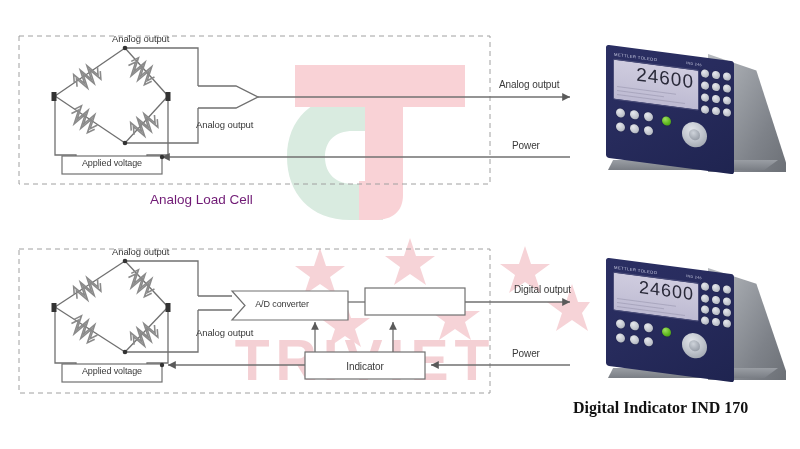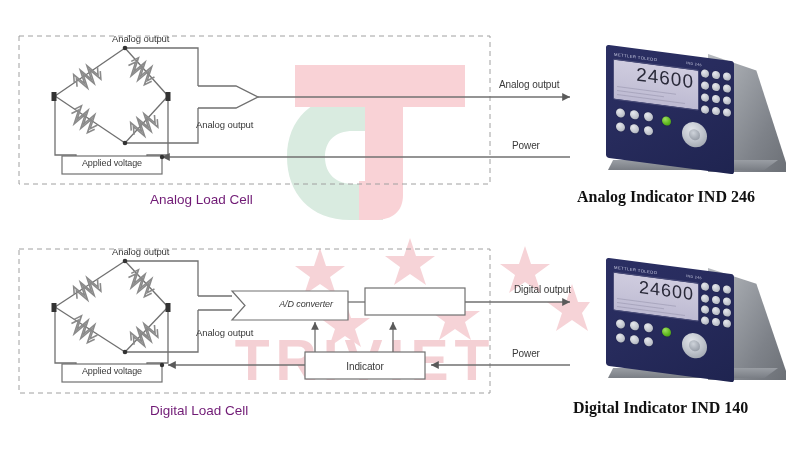--- a/index.html
+++ b/index.html
@@ -263,25 +263,24 @@
   <div class="lbl" style="left:112px;top:33px;">Analog output</div>
   <div class="lbl" style="left:196px;top:119px;">Analog output</div>
   <div class="lbl box" style="left:62px;top:158px;width:100px;">Applied voltage</div>
   <div class="lbl" style="left:499px;top:79px;font-size:10px;">Analog output</div>
   <div class="lbl" style="left:512px;top:140px;font-size:10px;">Power</div>
   <div class="caption" style="left:150px;top:192px;">Analog Load Cell</div>
 
   <div class="lbl" style="left:112px;top:246px;">Analog output</div>
   <div class="lbl" style="left:196px;top:327px;">Analog output</div>
   <div class="lbl box" style="left:62px;top:366px;width:100px;">Applied voltage</div>
-  <div class="lbl box" style="left:256px;top:299px;width:100px;font-style:italic;">A/D converter</div>
+  <div class="lbl box" style="left:232px;top:299px;width:100px;">A/D converter</div>
   <div class="lbl box" style="left:305px;top:361px;width:120px;font-size:10px;">Indicator</div>
   <div class="lbl" style="left:499px;top:284px;font-size:10px;padding-left:15px;">Digital output</div>
   <div class="lbl" style="left:512px;top:348px;font-size:10px;">Power</div>
-  <div class="caption" style="left:150px;top:403px;">Digital Load Cell</div>
 
   <div class="device" style="left:588px;top:48px;width:200px;height:140px;">
 
     <div class="dev-body" style="left:120px;top:6px;width:78px;height:118px;clip-path:polygon(0% 0%,62% 14%,100% 92%,100% 100%,0% 100%);"></div>
     <div class="dev-base" style="left:20px;top:112px;width:170px;height:10px;clip-path:polygon(3% 0%,100% 0%,92% 100%,0% 100%);"></div>
 
     <div class="dev-front" style="left:18px;top:5px;width:128px;height:113px;transform:skewY(7.5deg);">
       <div class="brand" style="left:8px;top:6px;font-size:4.2px;">METTLER TOLEDO</div>
       <div class="brand" style="right:32px;top:6px;font-size:3.6px;">IND 246</div>
 
@@ -312,21 +311,20 @@
         <div class="key" style="left:14px;top:0px;width:9px;height:9px;"></div>
         <div class="key" style="left:28px;top:0px;width:9px;height:9px;"></div>
         <div class="key" style="left:0px;top:14px;width:9px;height:9px;"></div>
         <div class="key" style="left:14px;top:14px;width:9px;height:9px;"></div>
         <div class="key" style="left:28px;top:14px;width:9px;height:9px;"></div>
       </div>
       <div class="key key-green" style="left:56px;top:64px;width:9px;height:9px;"></div>
       <div class="navpad" style="left:76px;top:66px;width:25px;height:25px;"></div>
     </div>
   </div>
-  <div class="caption-serif" style="left:577px;top:188px;">Analog Indicator IND 246</div>
 
   <div class="device" style="left:588px;top:262px;width:200px;height:132px;">
     <div class="dev-body" style="left:120px;top:6px;width:78px;height:112px;clip-path:polygon(0% 0%,62% 14%,100% 92%,100% 100%,0% 100%);"></div>
     <div class="dev-base" style="left:20px;top:106px;width:170px;height:10px;clip-path:polygon(3% 0%,100% 0%,92% 100%,0% 100%);"></div>
     <div class="dev-front" style="left:18px;top:4px;width:128px;height:108px;transform:skewY(7.5deg);">
       <div class="brand" style="left:8px;top:6px;font-size:4.2px;">METTLER TOLEDO</div>
       <div class="brand" style="right:32px;top:6px;font-size:3.6px;">IND 246</div>
       <div class="lcd" style="left:7px;top:13px;width:84px;height:37px;">
         <div class="lcd-val" style="font-size:18px;top:1px;right:4px;">24600</div>
         <div class="lcd-line" style="top:25px;width:70%;"></div>
@@ -352,15 +350,15 @@
         <div class="key" style="left:14px;top:0px;width:9px;height:9px;"></div>
         <div class="key" style="left:28px;top:0px;width:9px;height:9px;"></div>
         <div class="key" style="left:0px;top:14px;width:9px;height:9px;"></div>
         <div class="key" style="left:14px;top:14px;width:9px;height:9px;"></div>
         <div class="key" style="left:28px;top:14px;width:9px;height:9px;"></div>
       </div>
       <div class="key key-green" style="left:56px;top:62px;width:9px;height:9px;"></div>
       <div class="navpad" style="left:76px;top:64px;width:25px;height:25px;"></div>
     </div>
   </div>
-  <div class="caption-serif" style="left:573px;top:399px;">Digital Indicator IND 140</div>
+  <div class="caption-serif" style="left:573px;top:399px;">Digital Indicator IND 170</div>
 
 </div>
 
 </body></html>

